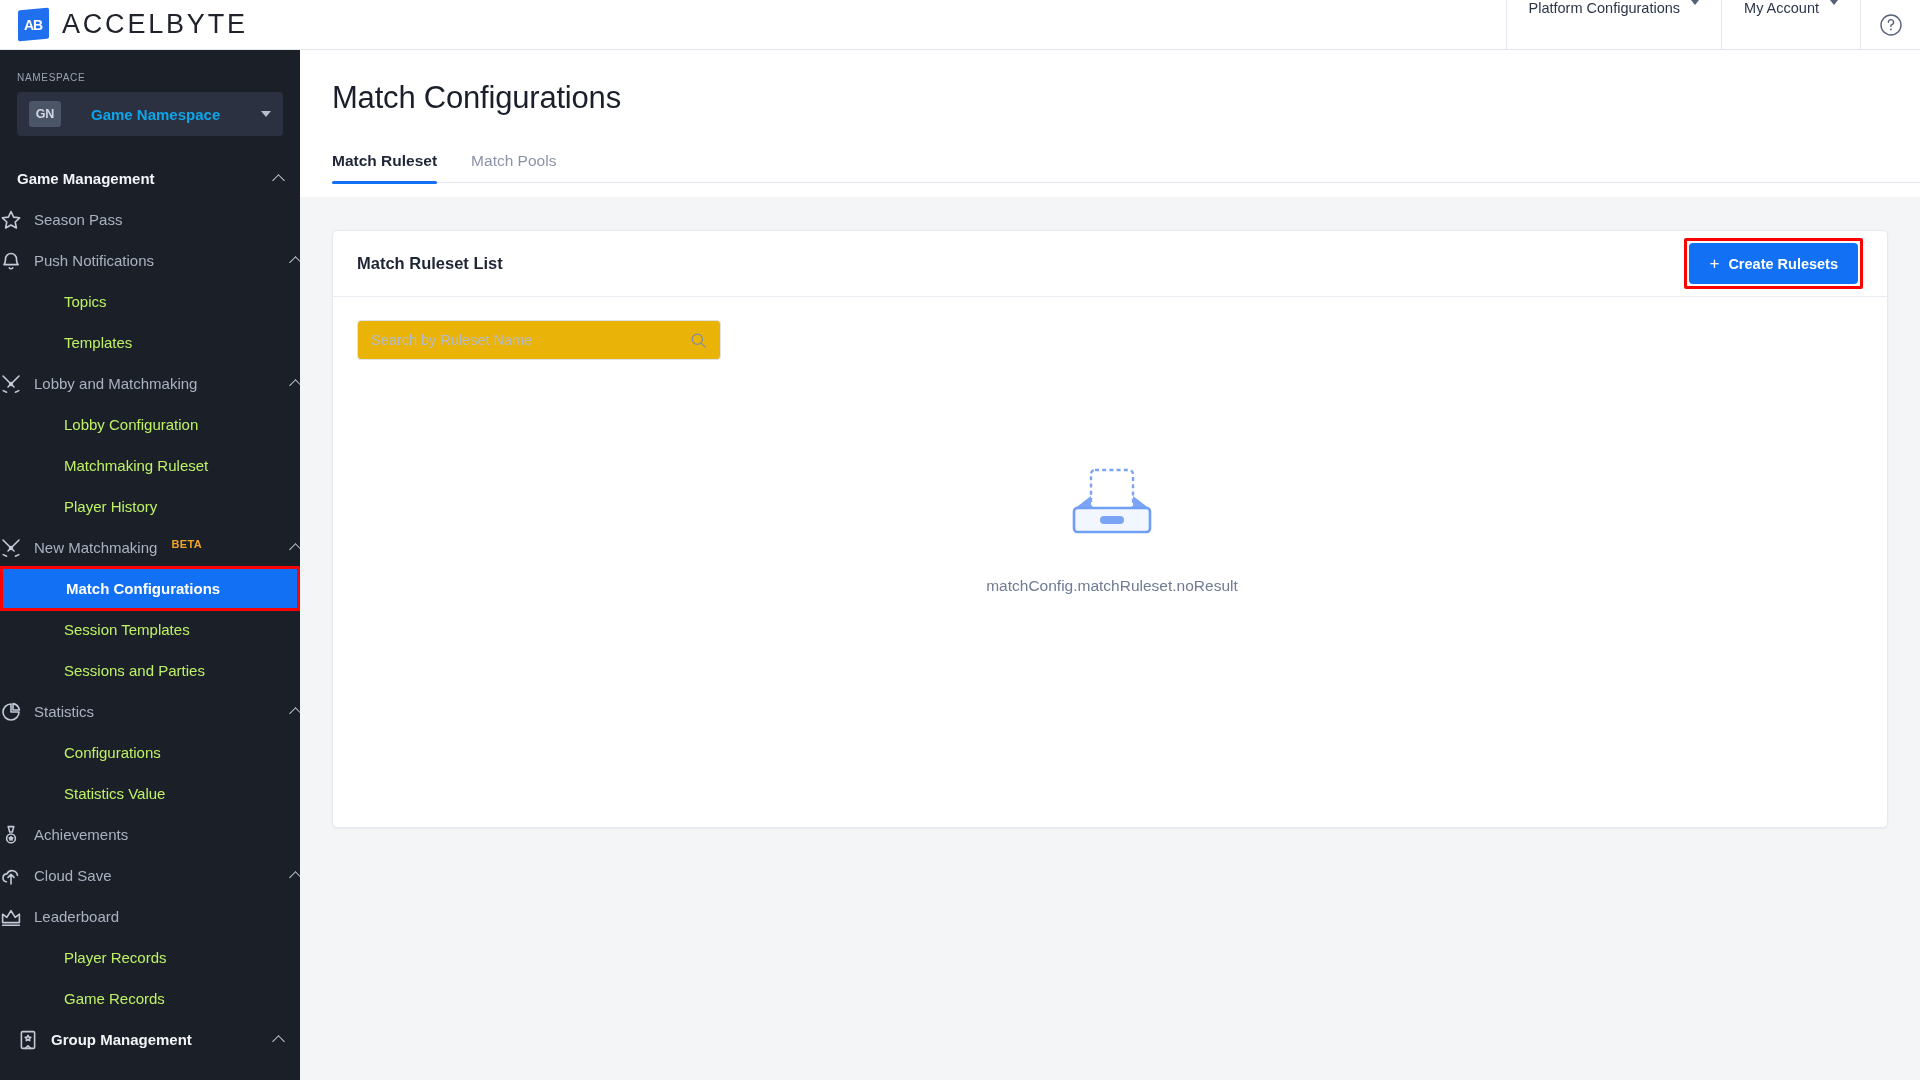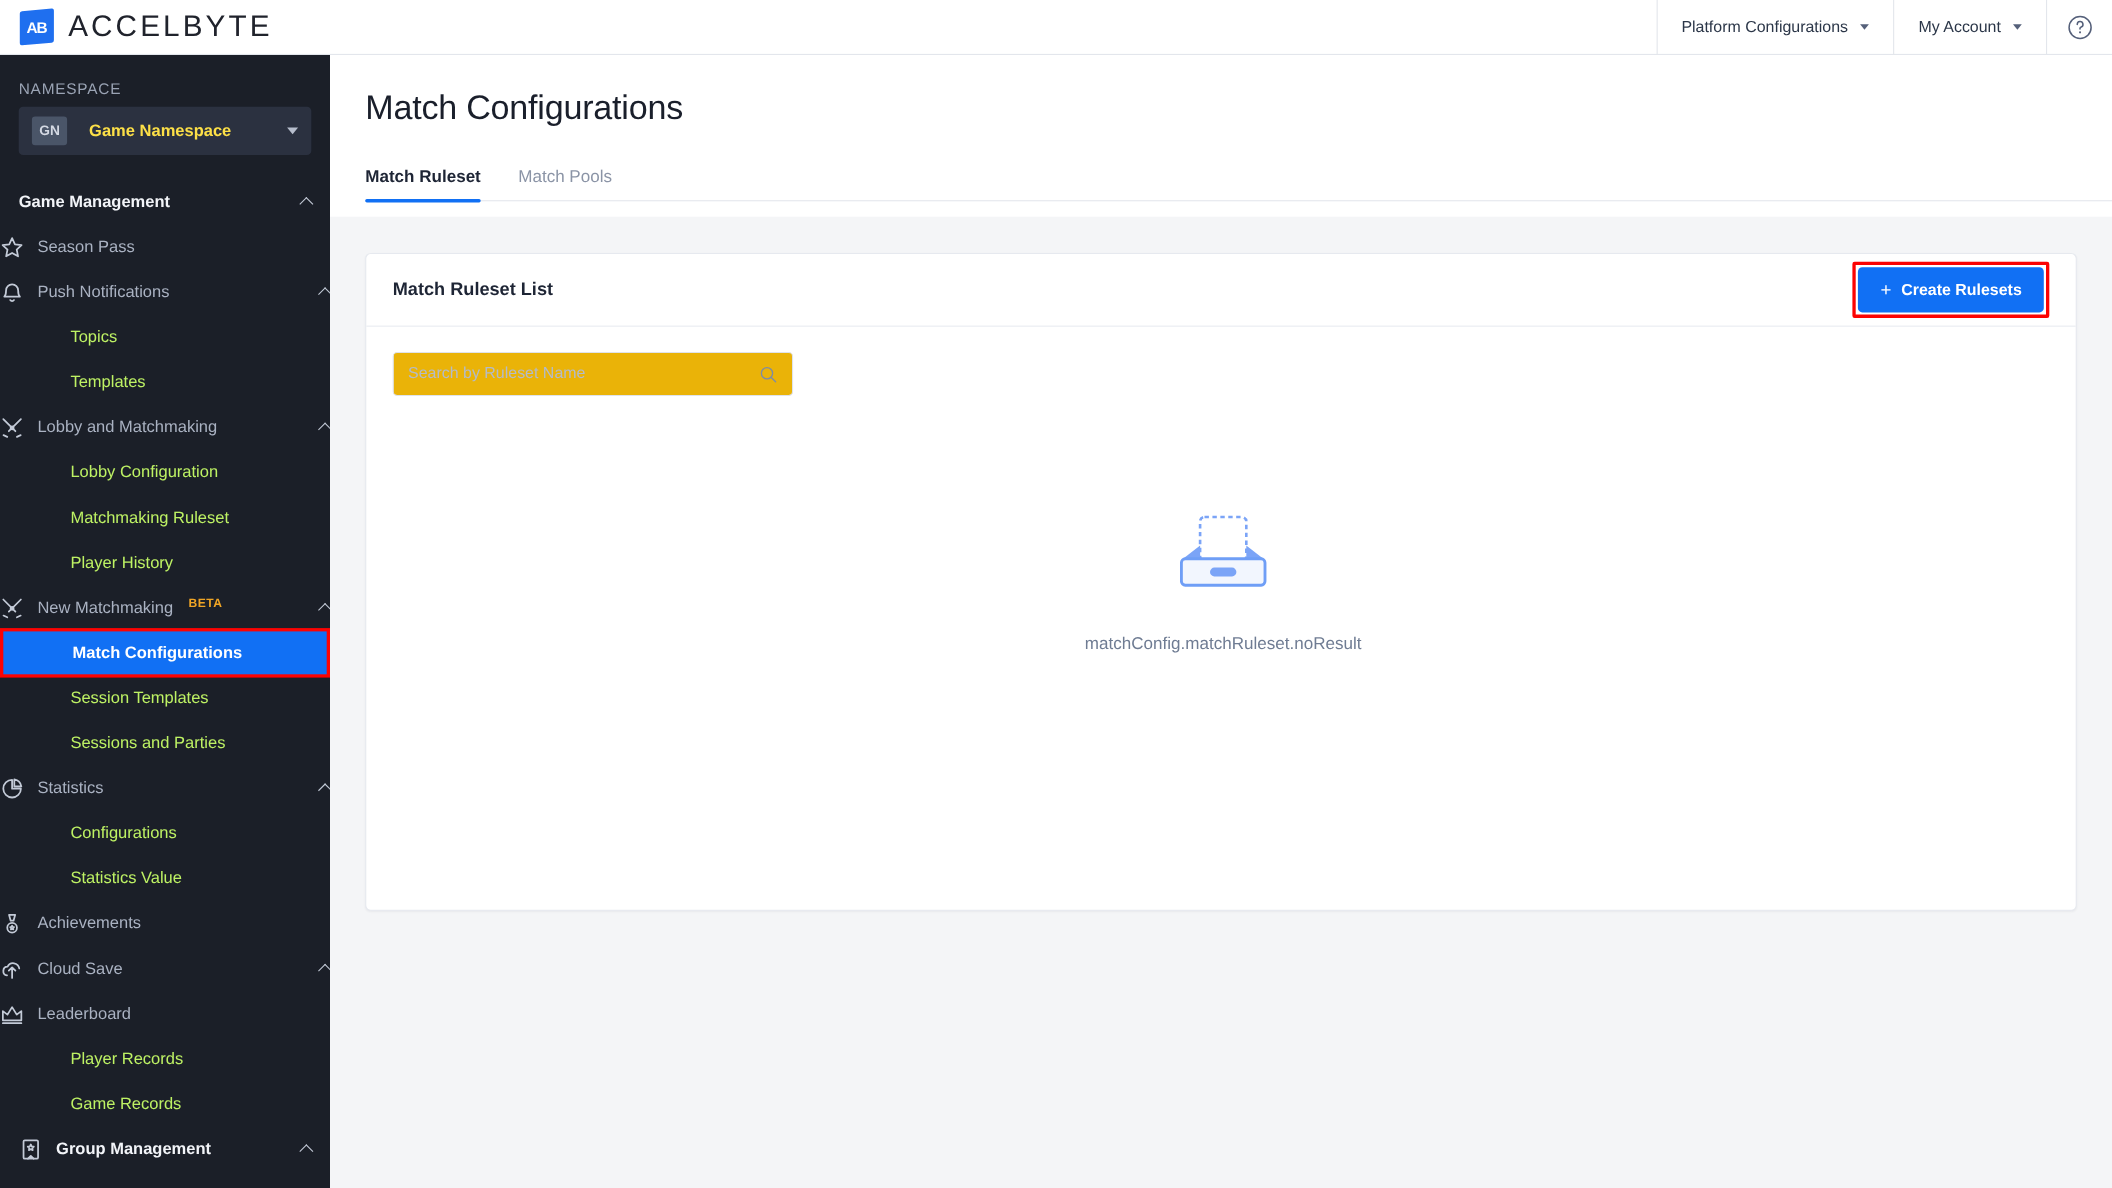--- a/index.html
+++ b/index.html
@@ -30,21 +30,21 @@
     color: #ffffff; font-size: 14px; font-weight: bold;
     letter-spacing: -1px; transform: skewY(5deg);
     font-family: "Liberation Sans", sans-serif;
   }
   .brand-text {
     margin-left: 13px; font-size: 27px; letter-spacing: 2.8px;
     color: #20232c; font-weight: 400;
   }
   .topbar-right { margin-left: auto; display: flex; align-items: center; height: 50px; }
   .tb-item {
-    height: 50px; display: flex; align-items: center; gap: 11px;
+    height: 50px; display: flex; gap: 11px;
     padding: 0 22px;
     border-left: 1px solid #e3e6ec;
     font-size: 14.5px; color: #2b3648;
     cursor: pointer;
   }
   .tb-help {
     height: 50px; display: flex; align-items: center; justify-content: center;
     width: 60px; border-left: 1px solid #e3e6ec; cursor: pointer;
   }
   .caret-dn {
@@ -52,33 +52,33 @@
     border-right: 4.5px solid transparent; border-top: 5px solid #55607a;
   }
 
   
   .sidebar {
     position: absolute; top: 50px; left: 0; width: 300px; height: 1030px;
     background: #1b1f28;
     overflow: hidden;
   }
   .ns-label {
-    color: #9aa3b4; font-size: 14px; letter-spacing: 0.7px;
+    color: #9aa3b4; font-size: 10px; letter-spacing: 0.7px;
     margin: 22px 0 9px 17px;
   }
   .ns-box {
     margin: 0 17px; height: 44px; background: #2b3140; border-radius: 4px;
     display: flex; align-items: center; padding: 0 12px; cursor: pointer;
   }
   .ns-badge {
     width: 32px; height: 26px; background: #4a5568; border-radius: 3px;
     color: #d4d9e3; font-size: 12.5px; font-weight: bold;
     display: flex; align-items: center; justify-content: center;
   }
-  .ns-name { color: #fde047; font-size: 15px; font-weight: bold; margin-left: 20px; }
+  .ns-name { color: #0ea5e9; font-size: 15px; font-weight: bold; margin-left: 30px; }
   .ns-caret {
     margin-left: auto; width: 0; height: 0;
     border-left: 5px solid transparent; border-right: 5px solid transparent;
     border-top: 6px solid #b6bdcc;
   }
 
   .nav { margin-top: 22px; }
   .nav-group {
     height: 41px; display: flex; align-items: center; padding: 0 17px;
     color: #f2f4f8; font-size: 15px; font-weight: bold; cursor: pointer;

